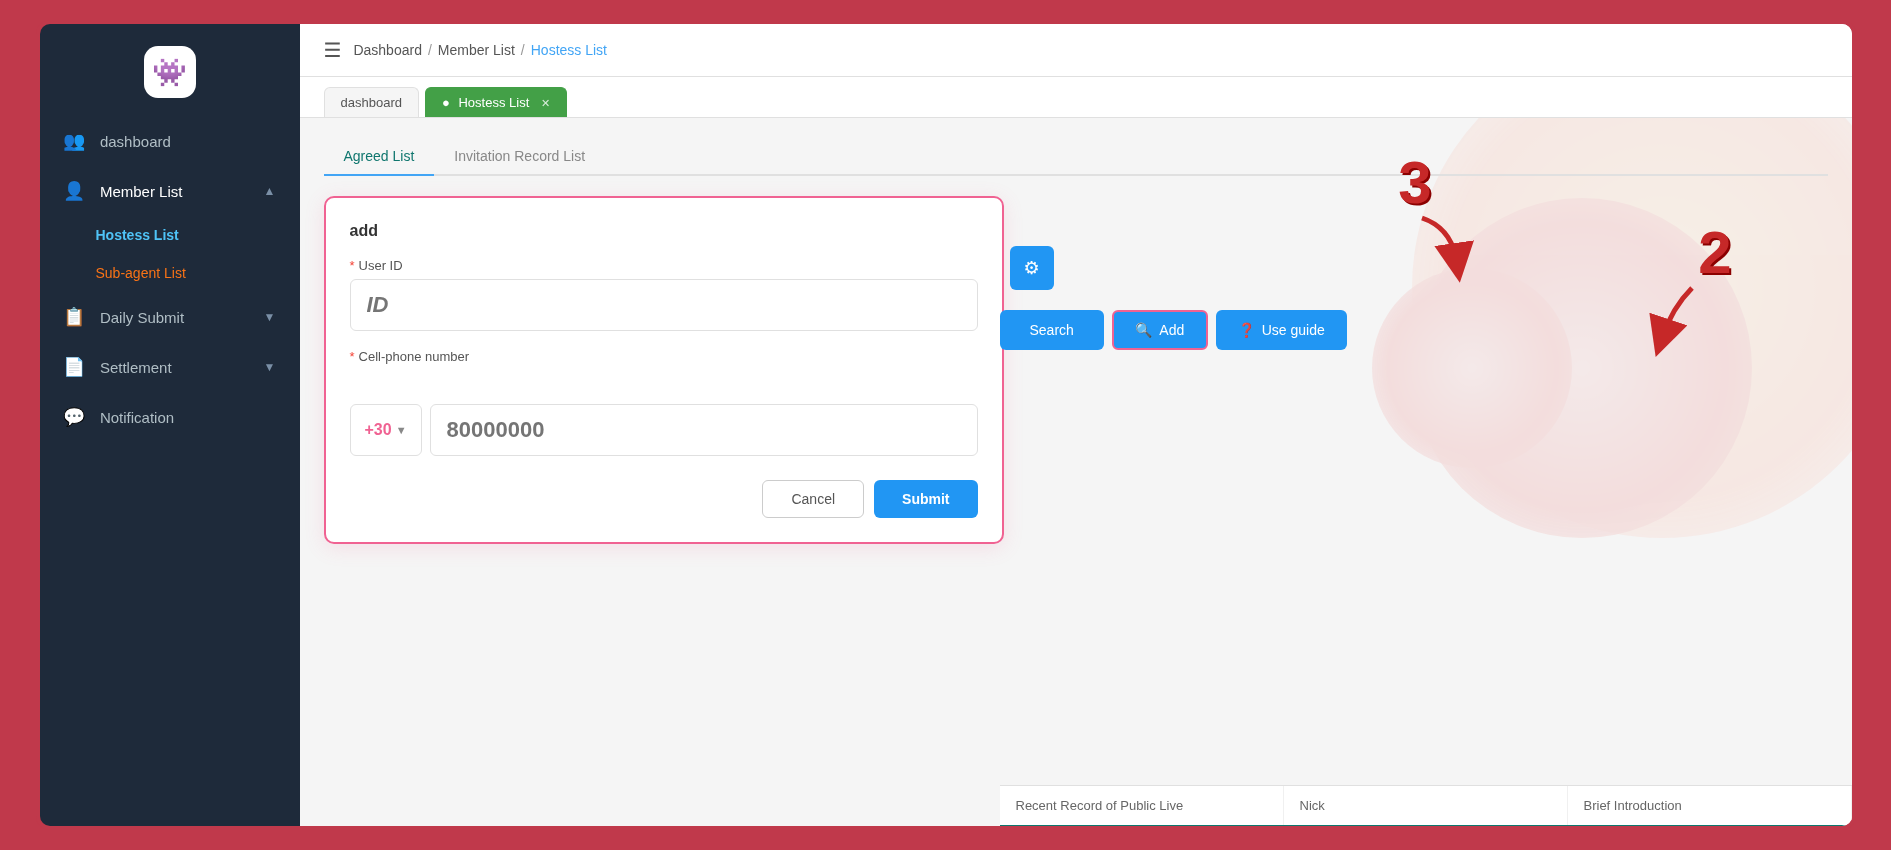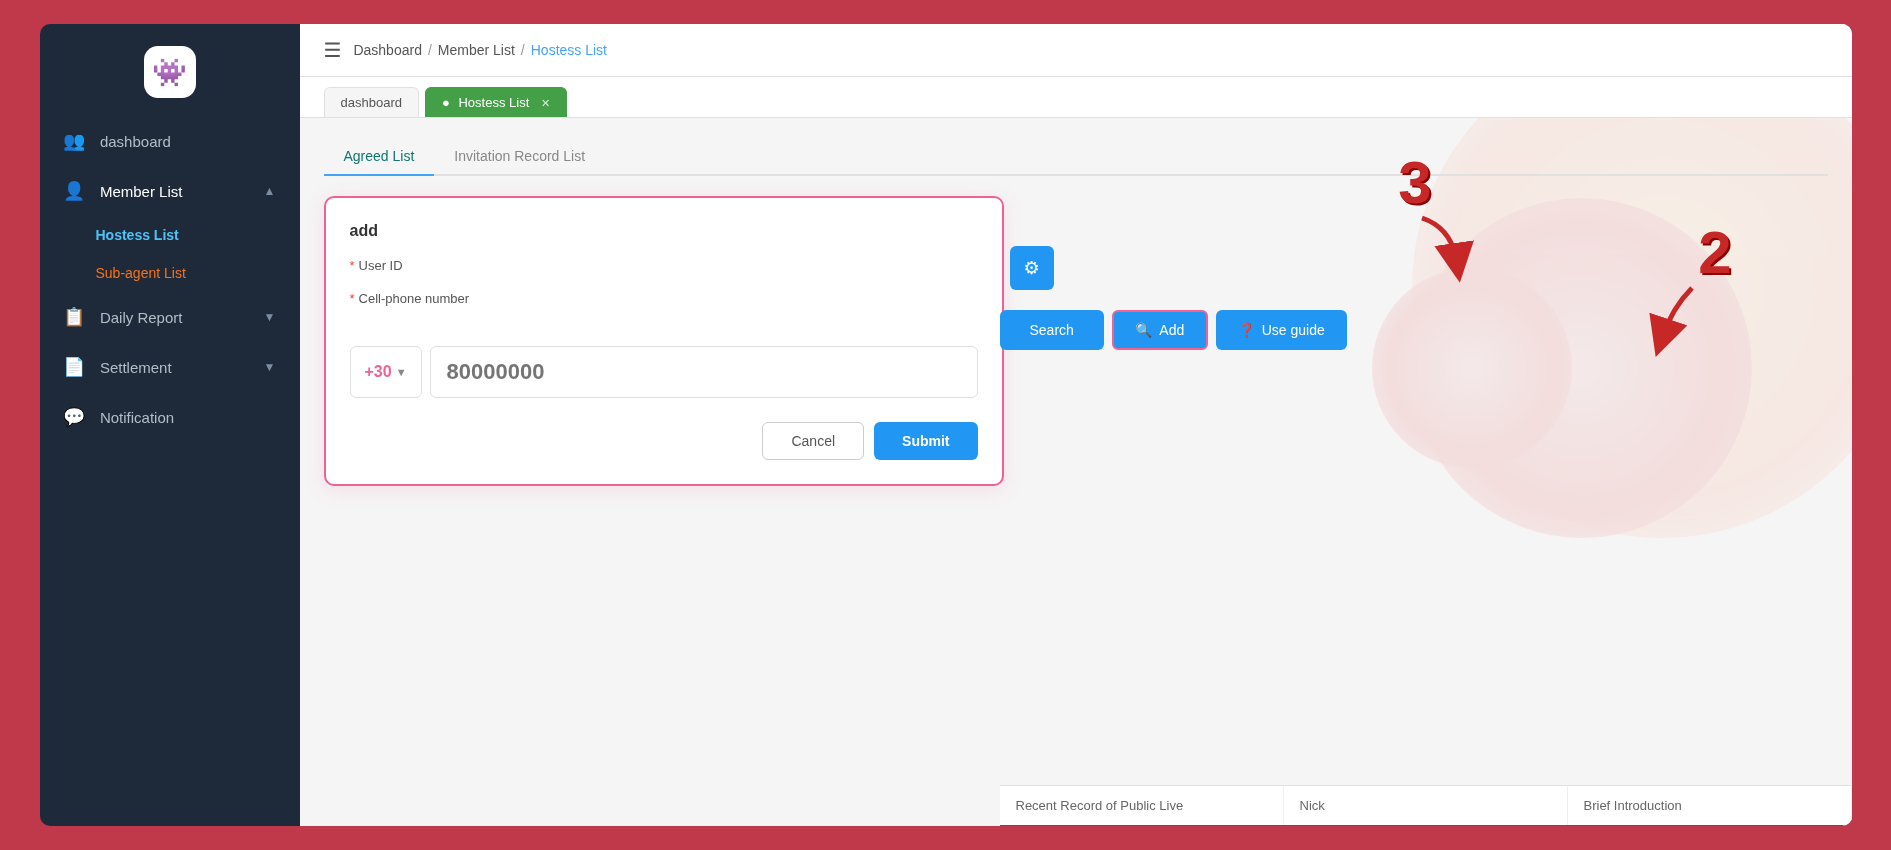--- a/index.html
+++ b/index.html
@@ -407,21 +407,21 @@
 
     <div class="sidebar-sub-item active">
       <span>Hostess List</span>
     </div>
     <div class="sidebar-sub-item">
       <span>Sub-agent List</span>
     </div>
 
     <div class="sidebar-item">
       <span class="item-icon">📋</span>
-      <span class="item-label">Daily Report</span>
+      <span class="item-label">Daily Submit</span>
       <span class="chevron">▼</span>
     </div>
 
     <div class="sidebar-item">
       <span class="item-icon">📄</span>
       <span class="item-label">Settlement</span>
       <span class="chevron">▼</span>
     </div>
 
     <div class="sidebar-item">
@@ -502,20 +502,21 @@
       </div>
 
       <div class="form-card">
         <div class="form-title">add</div>
 
         <div class="form-field">
           <div class="form-label">
             <span class="required">*</span>
             <span>User ID</span>
           </div>
+          <input class="form-input" type="text" style="font-style: italic; font-size: 22px; color: rgb(240, 98, 146); font-weight: 800;" placeholder="ID">
         </div>
 
         <div class="form-field">
           <div class="form-label">
             <span class="required">*</span>
             <span>Cell-phone number</span>
           </div>
           <div class="phone-row">
             <div class="phone-country">
               <span>+30</span>

